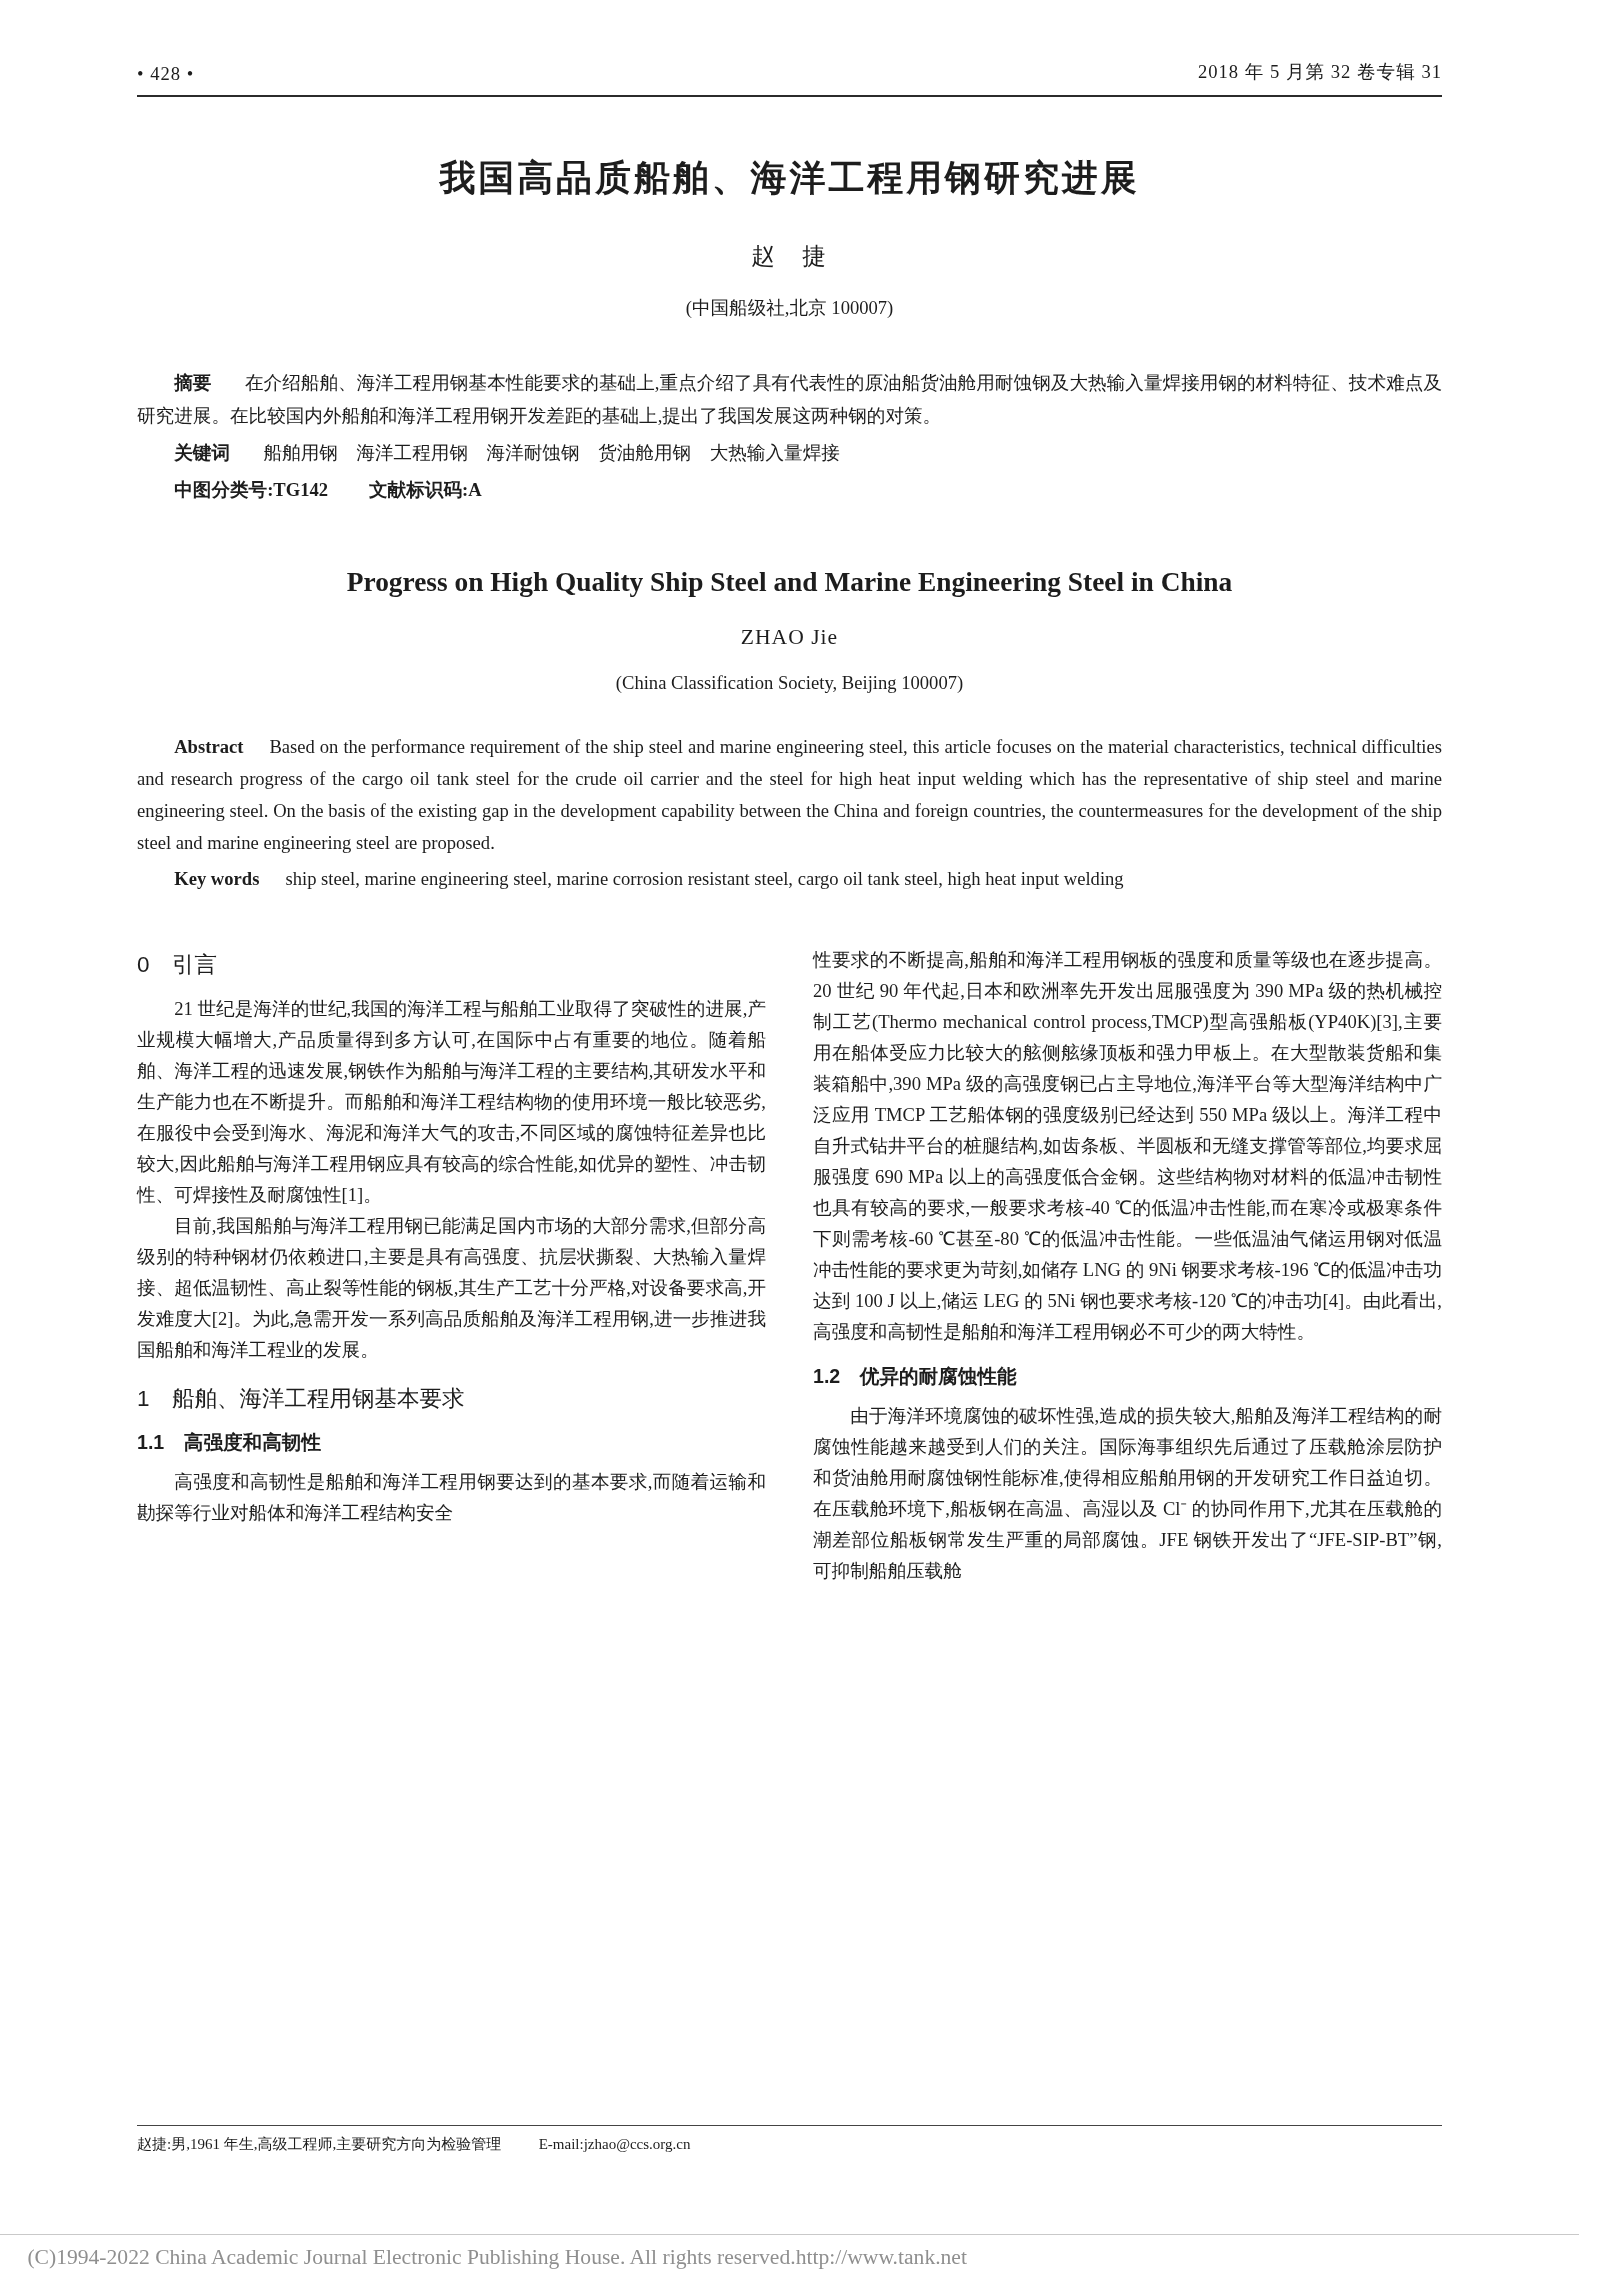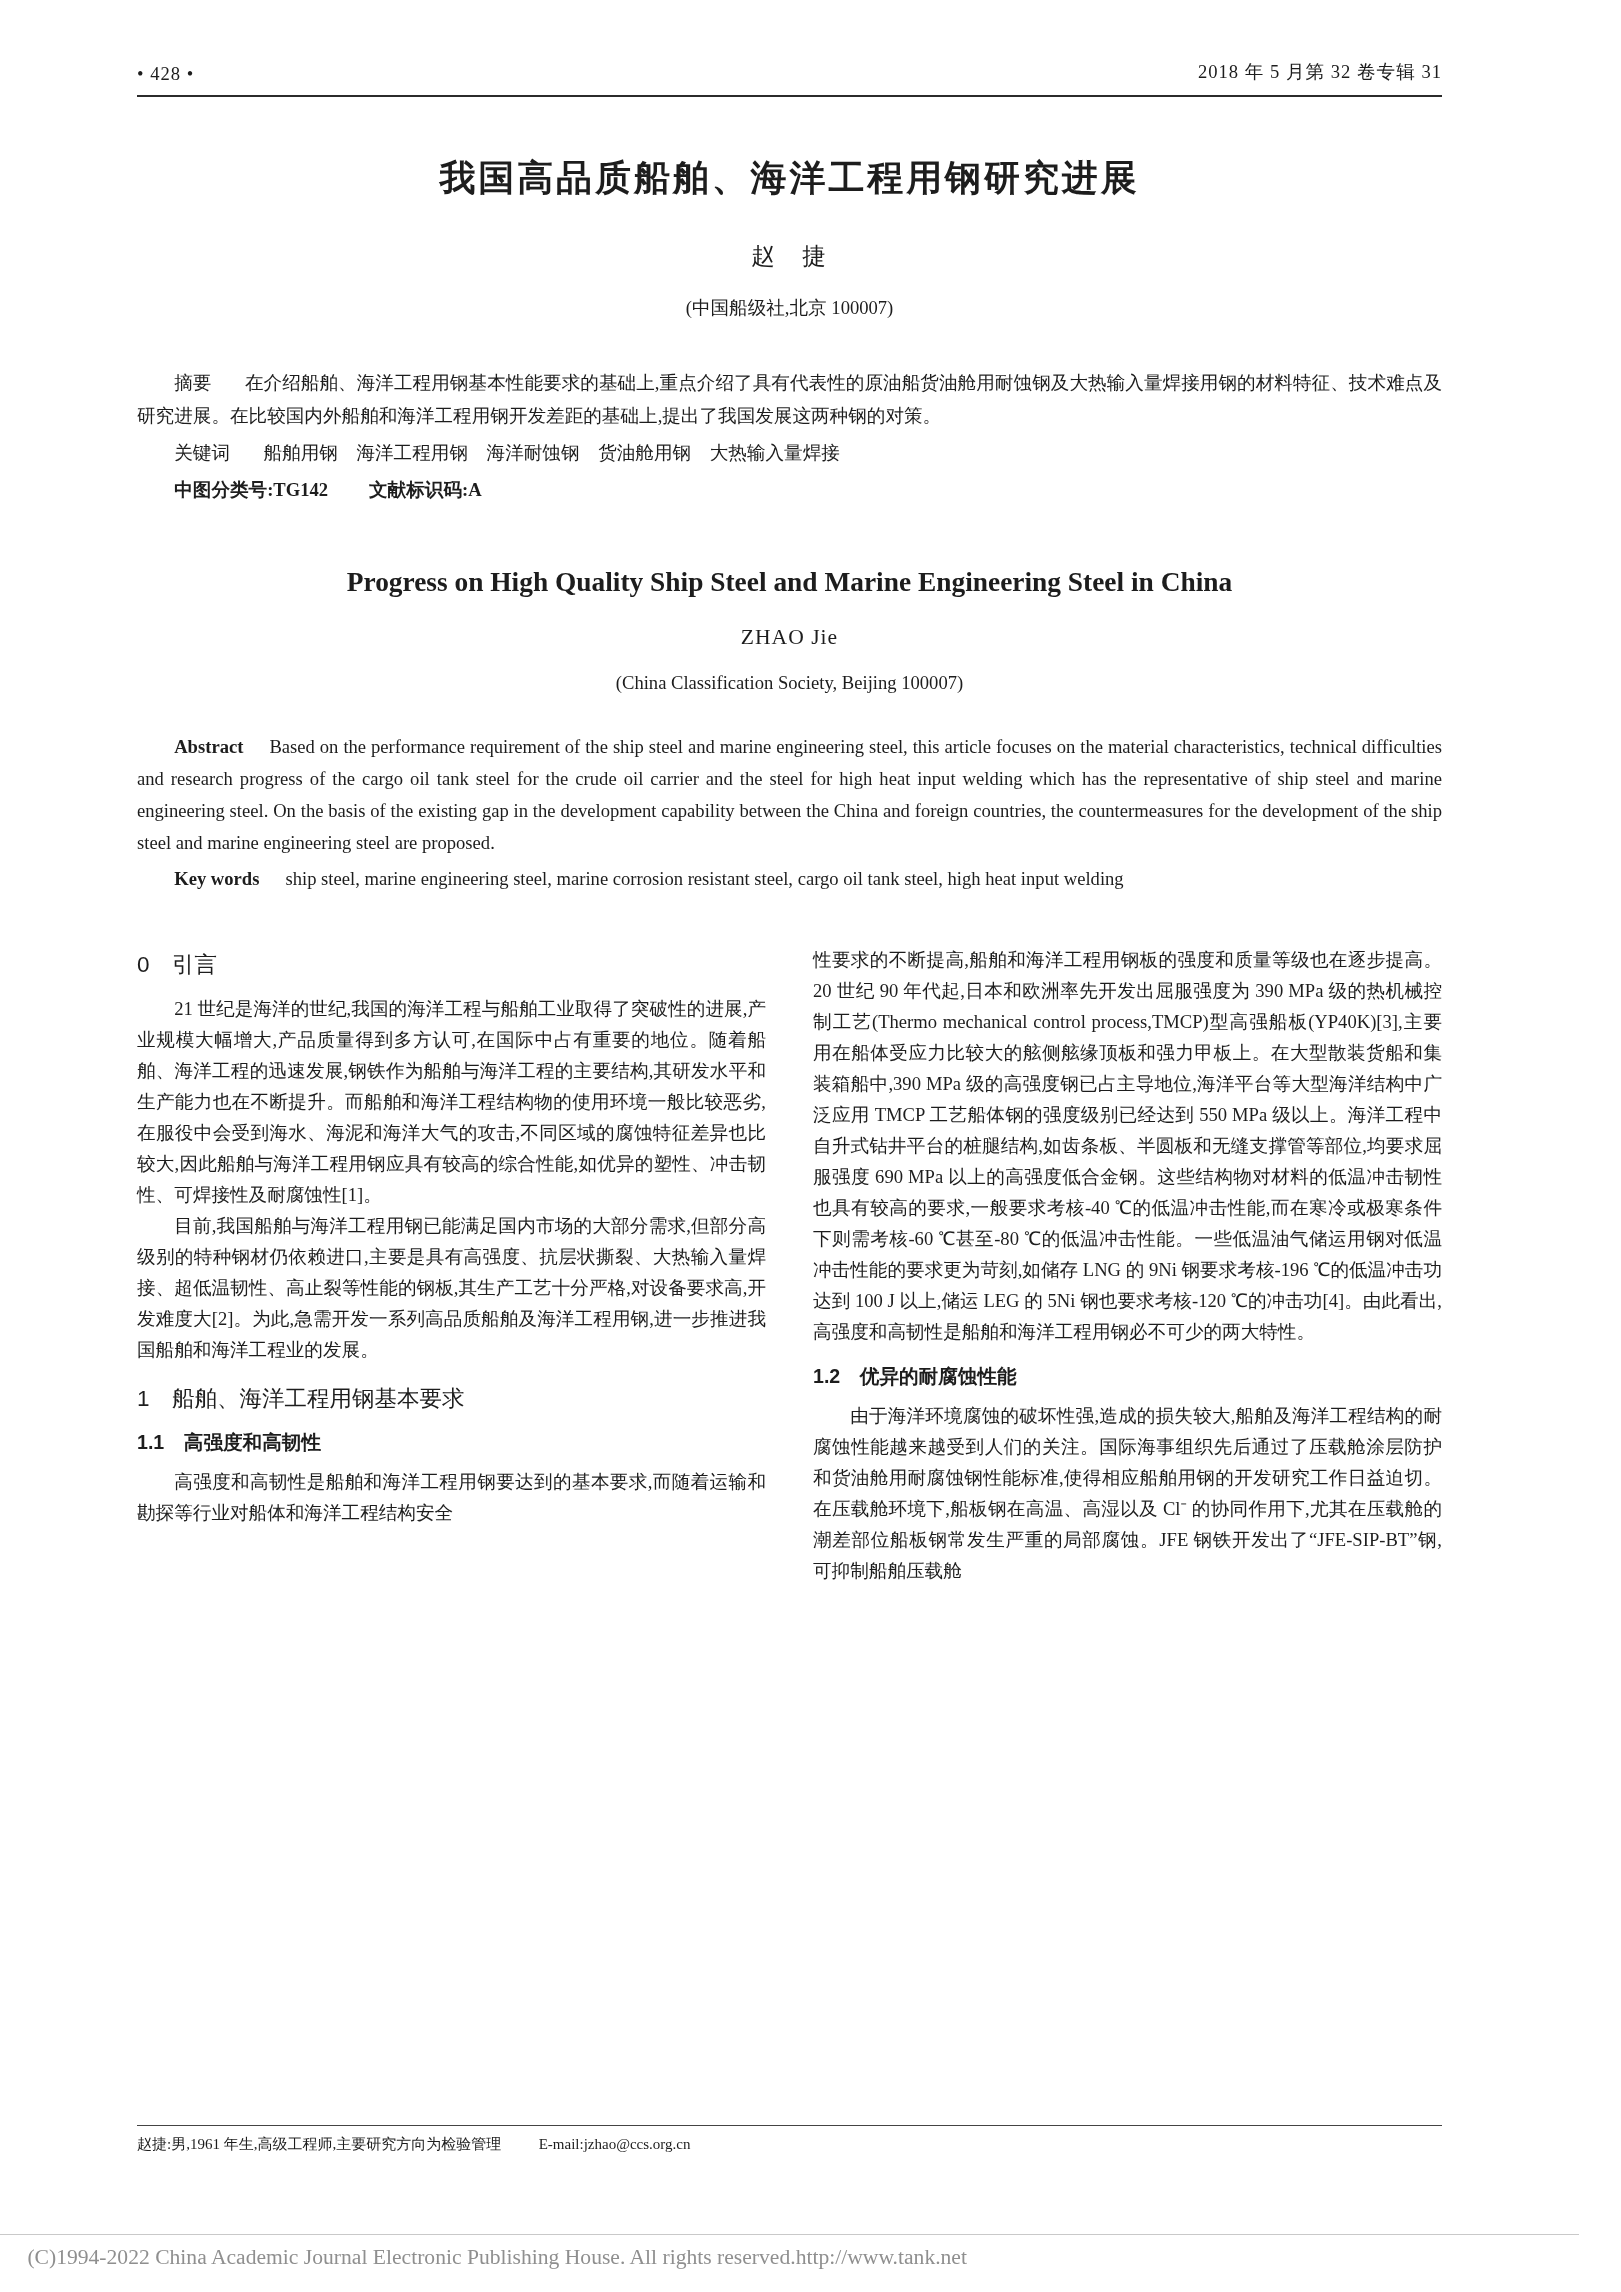--- a/index.html
+++ b/index.html
@@ -22,21 +22,21 @@
   }
 
   .cn-title {
     text-align:center; font-size:36px; font-weight:700;
     letter-spacing:2.9px; margin-top:57px;
   }
   .cn-author { text-align:center; font-size:23.5px; margin-top:37px; letter-spacing:2px; }
   .cn-affil  { text-align:center; font-size:18.6px; margin-top:23.5px; }
 
   .cn-meta { margin-top:45px; font-size:18.6px; line-height:33px; text-align:justify; }
-  .cn-meta .label { font-weight:400; margin-right:1.8em; }
+  .cn-meta .label { font-weight:700; margin-right:1.8em; }
   .cn-abstract { text-indent:2em; }
   .cn-keywords { text-indent:2em; margin-top:3.9px; }
   .cn-clc { text-indent:2em; margin-top:3.9px; font-weight:700; }
   .cn-clc .clc-left { margin-right:2.2em; }
 
   .en-title  { text-align:center; font-size:27.4px; font-weight:700; margin-top:61px; }
   .en-author { text-align:center; font-size:21.6px; margin-top:27.4px; letter-spacing:1px; }
   .en-affil  { text-align:center; font-size:18.6px; margin-top:21.6px; }
 
   .en-meta { margin-top:37px; font-size:18.6px; line-height:32px; text-align:justify; }

